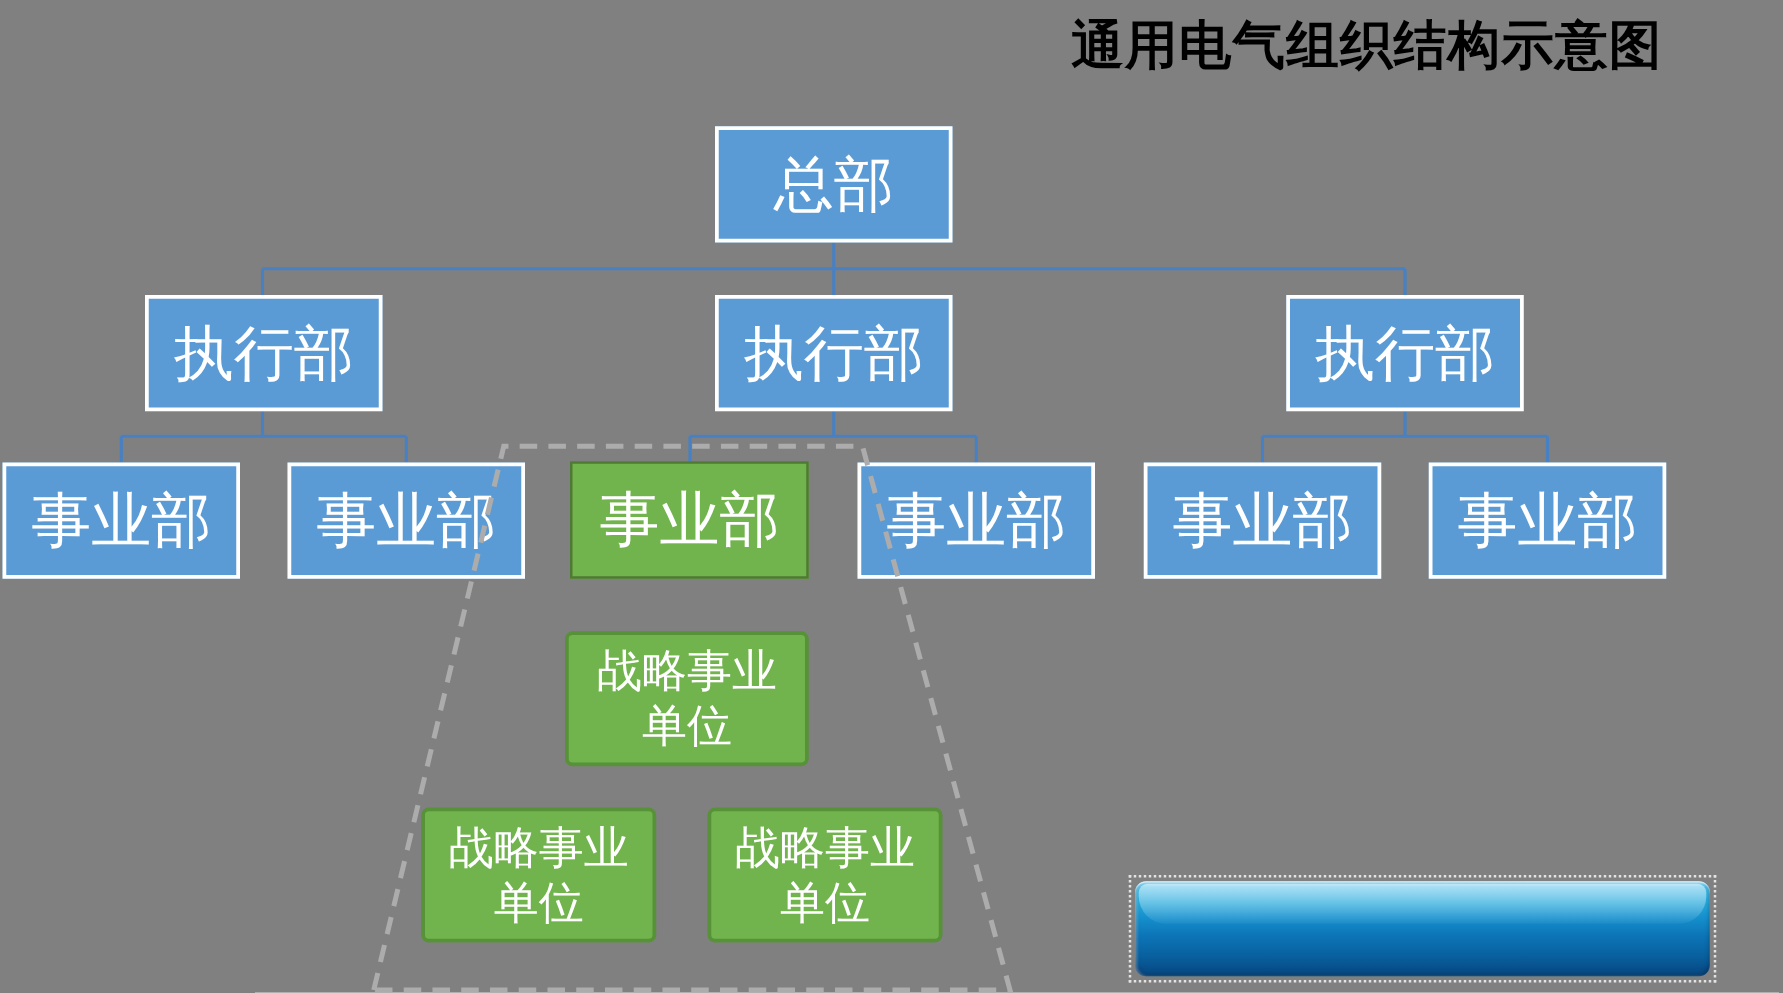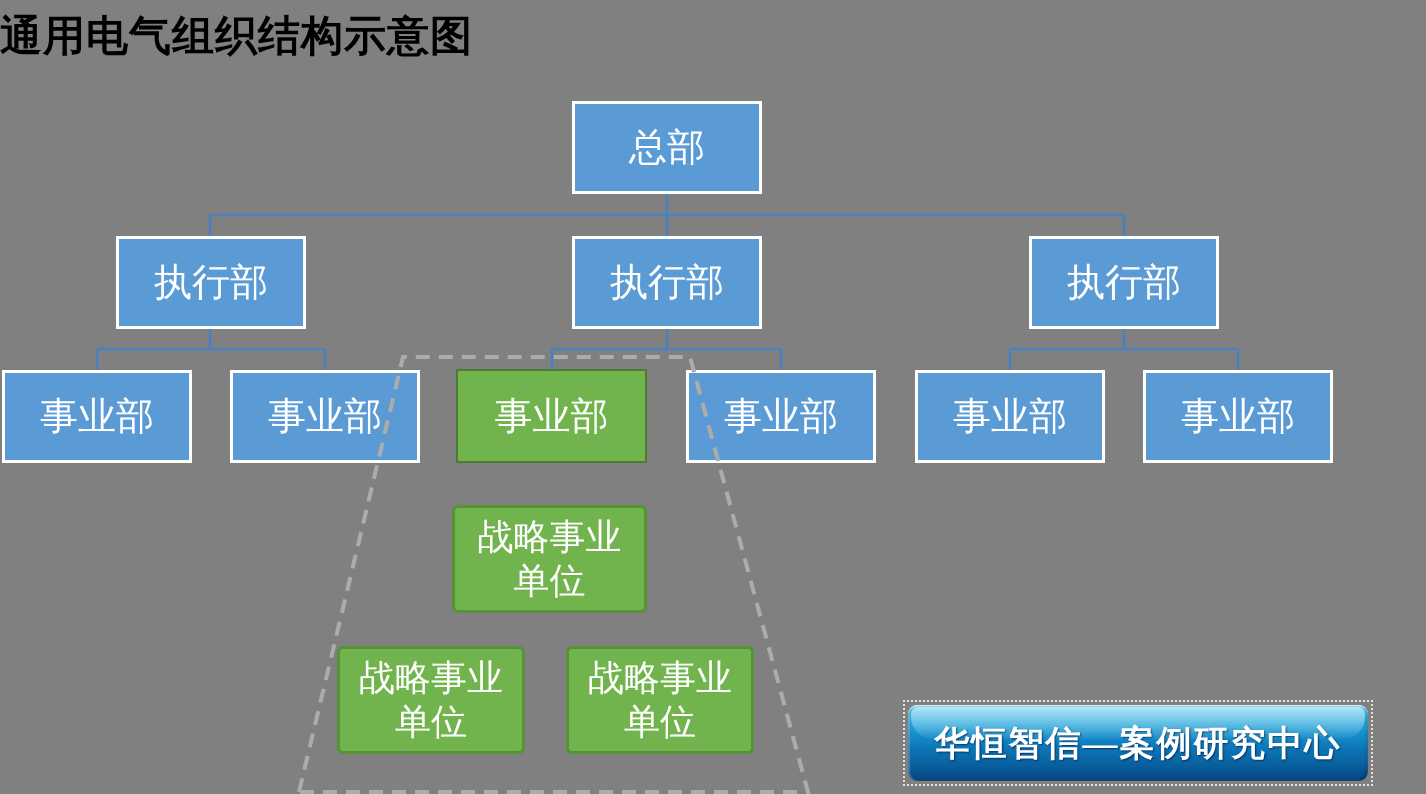--- a/index.html
+++ b/index.html
@@ -6,40 +6,40 @@
   .canvas {
     position:relative;
     width:1426px; height:794px;
     background:#808080;
     overflow:hidden;
     font-family:"Liberation Sans","DejaVu Sans",sans-serif;
   }
   .slide-title {
     position:absolute;
     left:0; top:8px; width:1330px;
-    text-align:left;
+    text-align:right;
     font-size:42px;
     font-weight:900;
     color:#000;
     letter-spacing:1px;
   }
   .svg-layer {
     position:absolute; left:0; top:0;
     pointer-events:none;
   }
   .layer-under { z-index:1; }
   .layer-over  { z-index:3; }
   .node {
     position:absolute;
     display:flex;
     align-items:center;
     justify-content:center;
     box-sizing:border-box;
     color:#fff;
-    font-size:38px;
+    font-size:48px;
     z-index:2;
   }
   .node-blue {
     width:190px; height:93px;
     background:#5B9BD5;
     border:3px solid #ffffff;
   }
   .node-green-rect {
     width:191px; height:94px;
     background:#71B34C;
@@ -173,17 +173,16 @@
     <span>单位</span>
   </div>
 
   <svg class="svg-layer layer-over" width="1426" height="794" viewBox="0 0 1426 794">
     <path d="M299 792 L403 357 L690 357 L808 792 Z" fill="none" stroke="#ACACAC" stroke-width="4" stroke-dasharray="14 9"></path>
   </svg>
 
   <div class="banner-sel">
     <div class="banner">
       <div class="banner-gloss"></div>
-      <span class="banner-text">华恒智信—案例研究中心</span>
     </div>
   </div>
 
 </div>
 
 </body></html>

